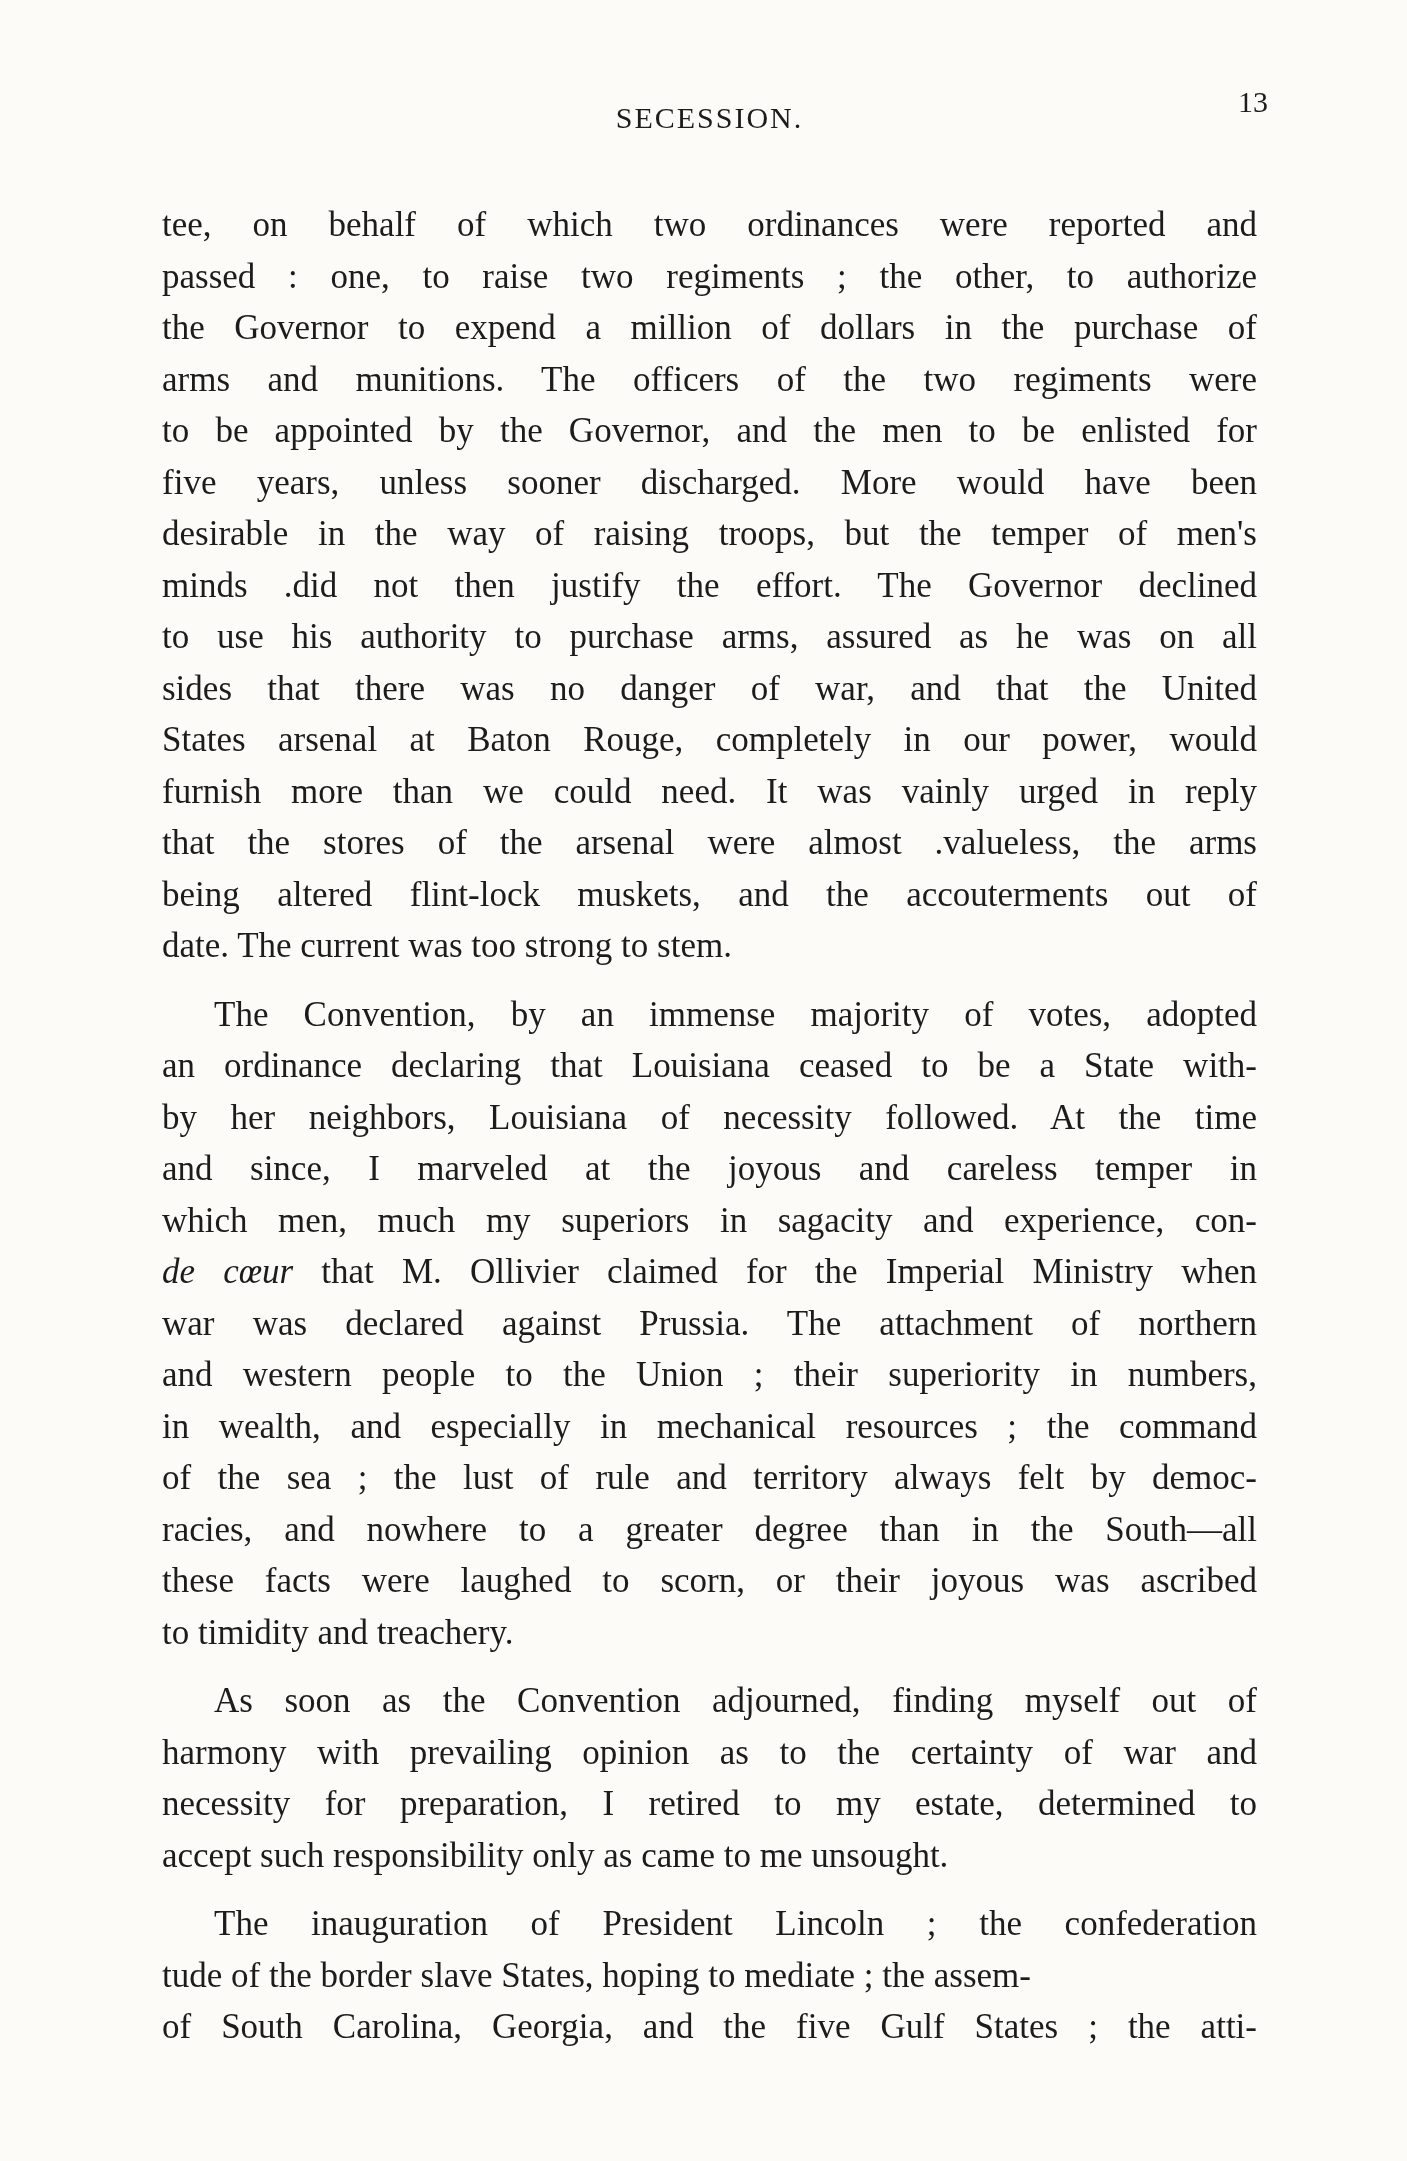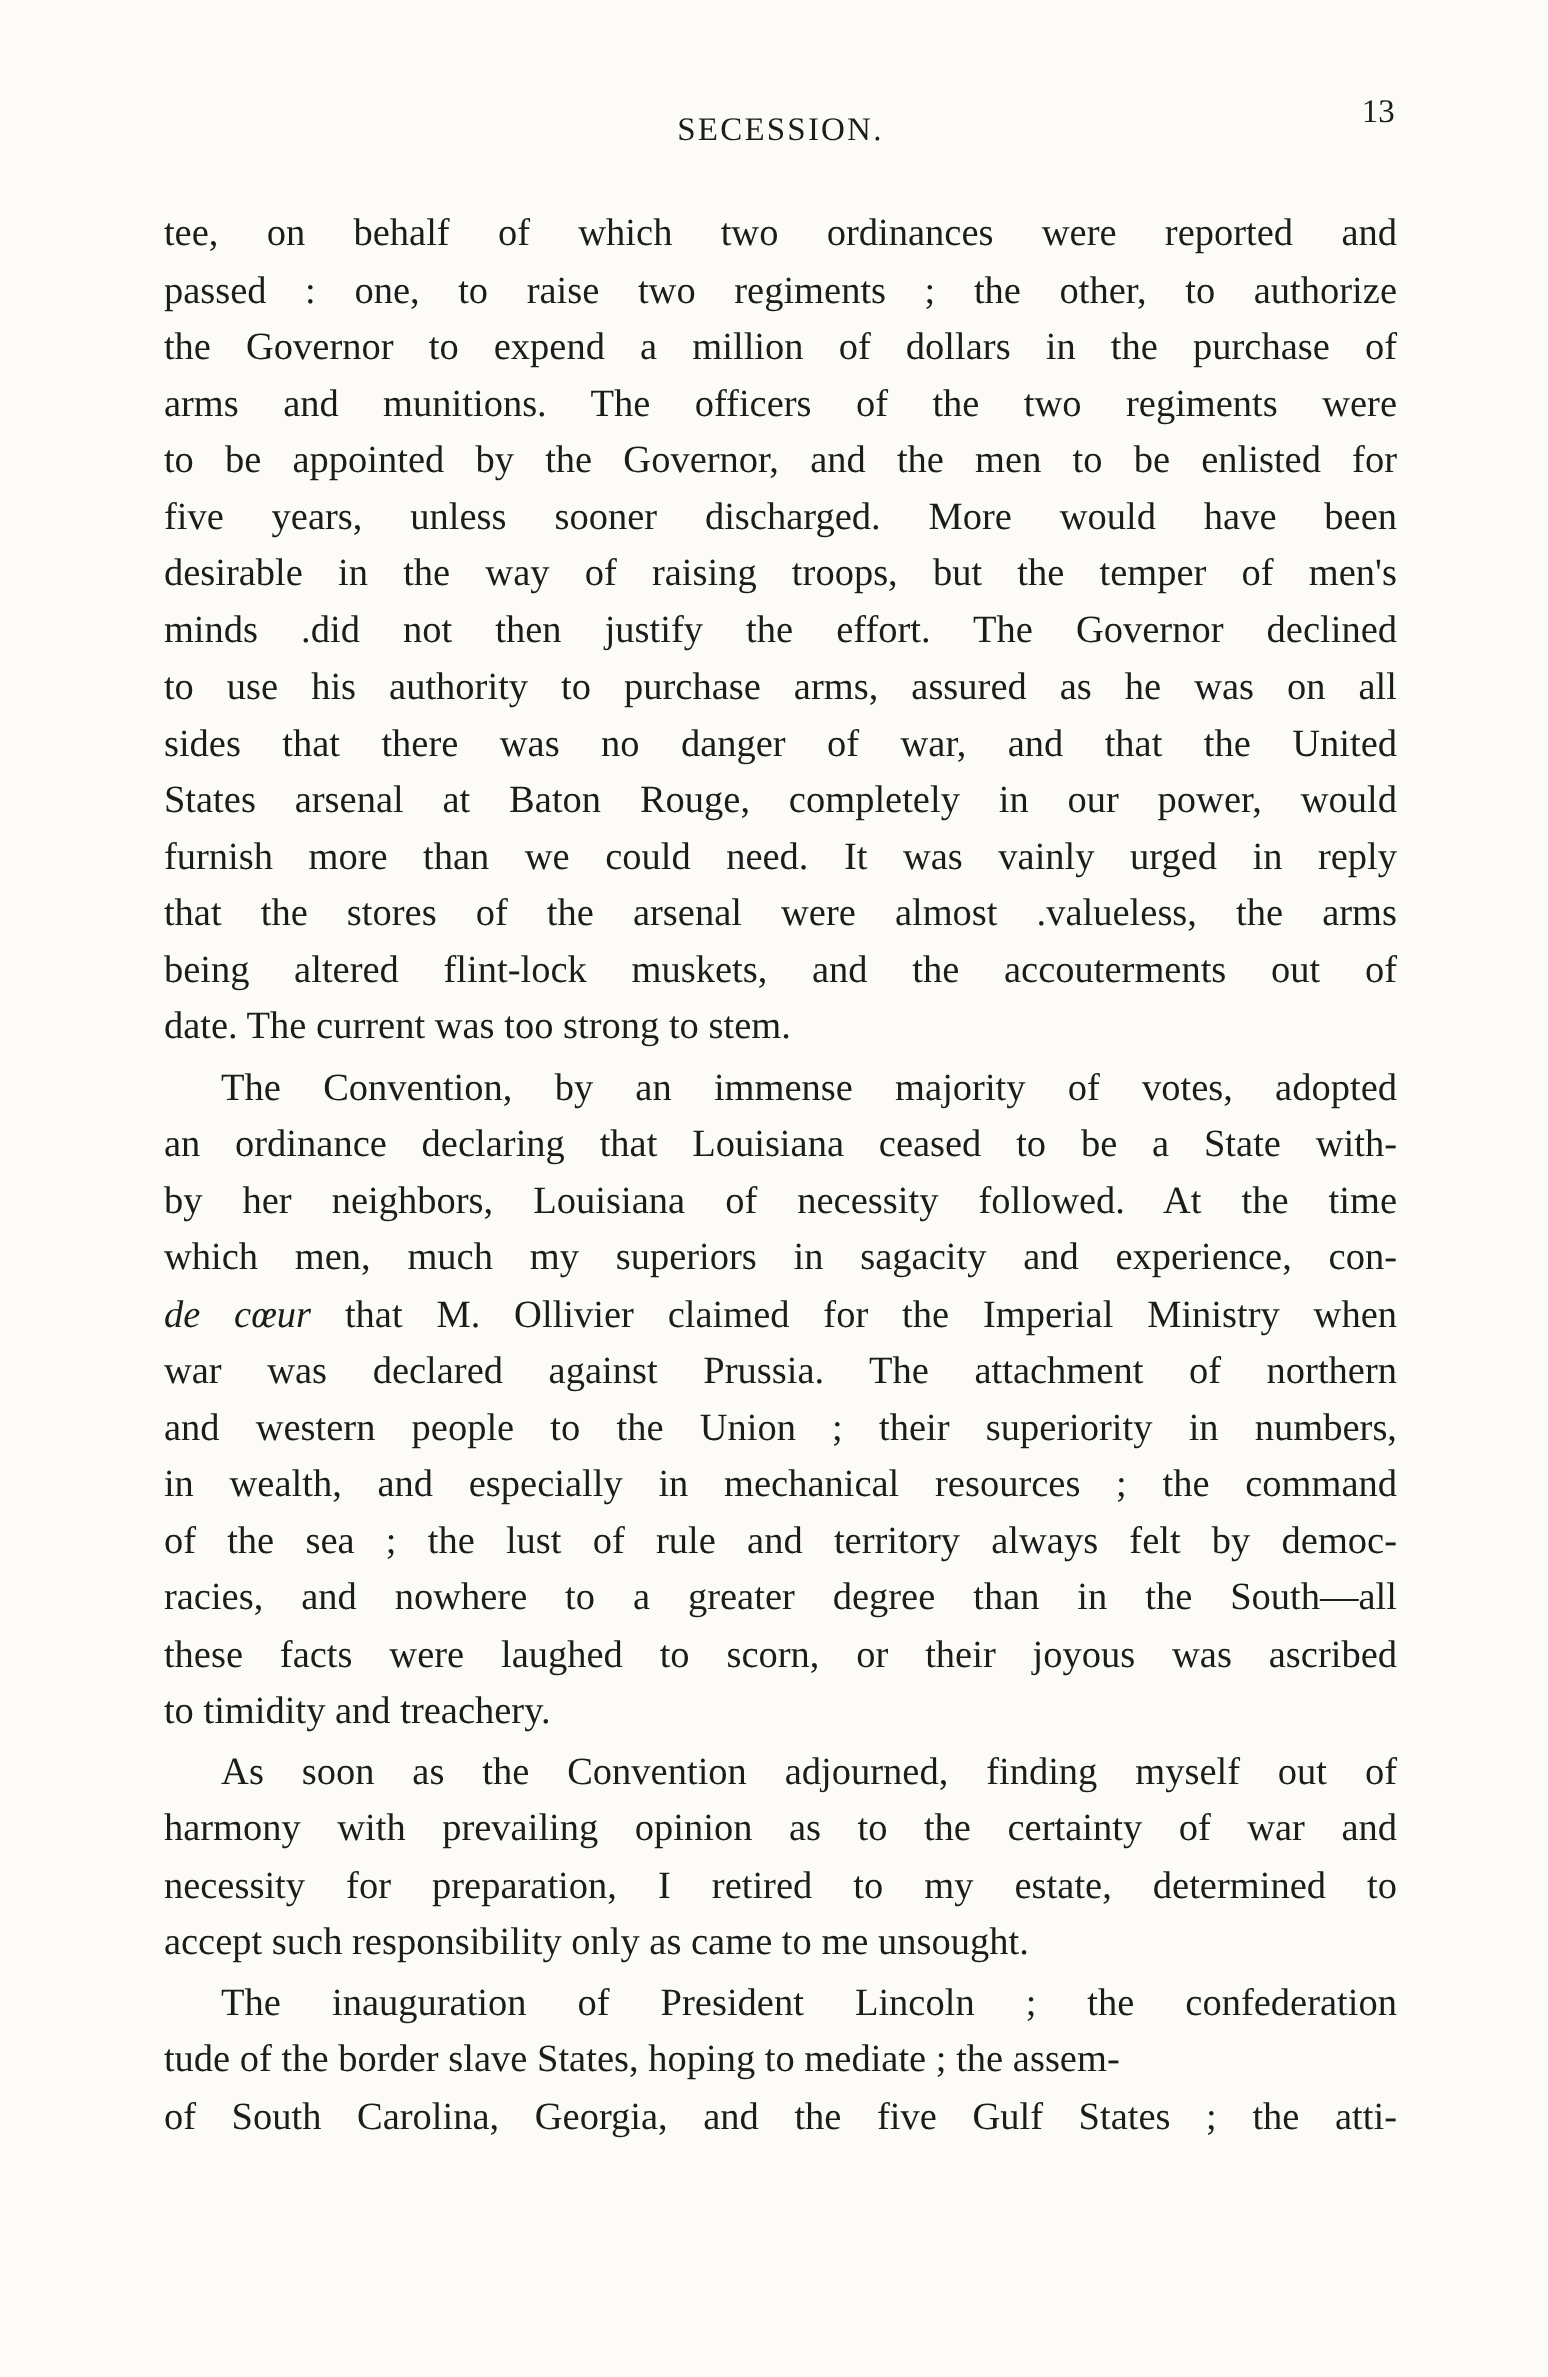--- a/index.html
+++ b/index.html
@@ -40,21 +40,21 @@
     right: 6px;
     top: 80px;
     font-size: 30px;
   }
   .body-text {
     margin: 0 133px;
     padding-top: 42px;
     font-size: 35px;
   }
   .para {
-    margin: 4px;
+    margin: 17px;
   }
   .line {
     line-height: 51.5px;
     text-align: justify;
     text-align-last: justify;
     white-space: normal;
   }
   .line.last {
     text-align-last: left;
   }
@@ -88,20 +88,21 @@
         <div class="line"><span>States arsenal at Baton Rouge, completely in our power, would</span></div>
         <div class="line"><span>furnish more than we could need.  It was vainly urged in reply</span></div>
         <div class="line"><span>that the stores of the arsenal were almost .valueless, the arms</span></div>
         <div class="line"><span>being altered flint-lock muskets, and the accouterments out of</span></div>
         <div class="line last"><span>date.  The current was too strong to stem.</span></div>
       </div>
       <div class="para">
         <div class="line indent"><span>The Convention, by an immense majority of votes, adopted</span></div>
         <div class="line"><span>an ordinance declaring that Louisiana ceased to be a State with-</span></div>
         <div class="line"><span>by her neighbors, Louisiana of necessity followed.  At the time</span></div>
+        <div class="line"><span>and since, I marveled at the joyous and careless temper in</span></div>
         <div class="line"><span>which men, much my superiors in sagacity and experience, con-</span></div>
         <div class="line"><span></span><i>de cœur</i><span> that M. Ollivier claimed for the Imperial Ministry when</span></div>
         <div class="line"><span>war was declared against Prussia.  The attachment of northern</span></div>
         <div class="line"><span>and western people to the Union ; their superiority in numbers,</span></div>
         <div class="line"><span>in wealth, and especially in mechanical resources ; the command</span></div>
         <div class="line"><span>of the sea ; the lust of rule and territory always felt by democ-</span></div>
         <div class="line"><span>racies, and nowhere to a greater degree than in the South—all</span></div>
         <div class="line"><span>these facts were laughed to scorn, or their joyous was ascribed</span></div>
         <div class="line last"><span>to timidity and treachery.</span></div>
       </div>

